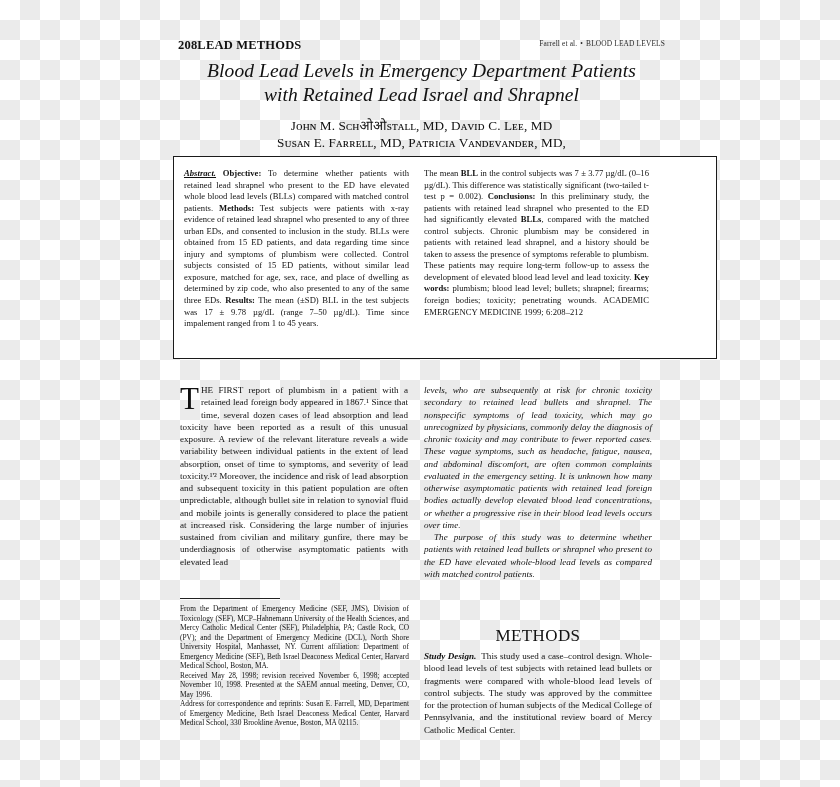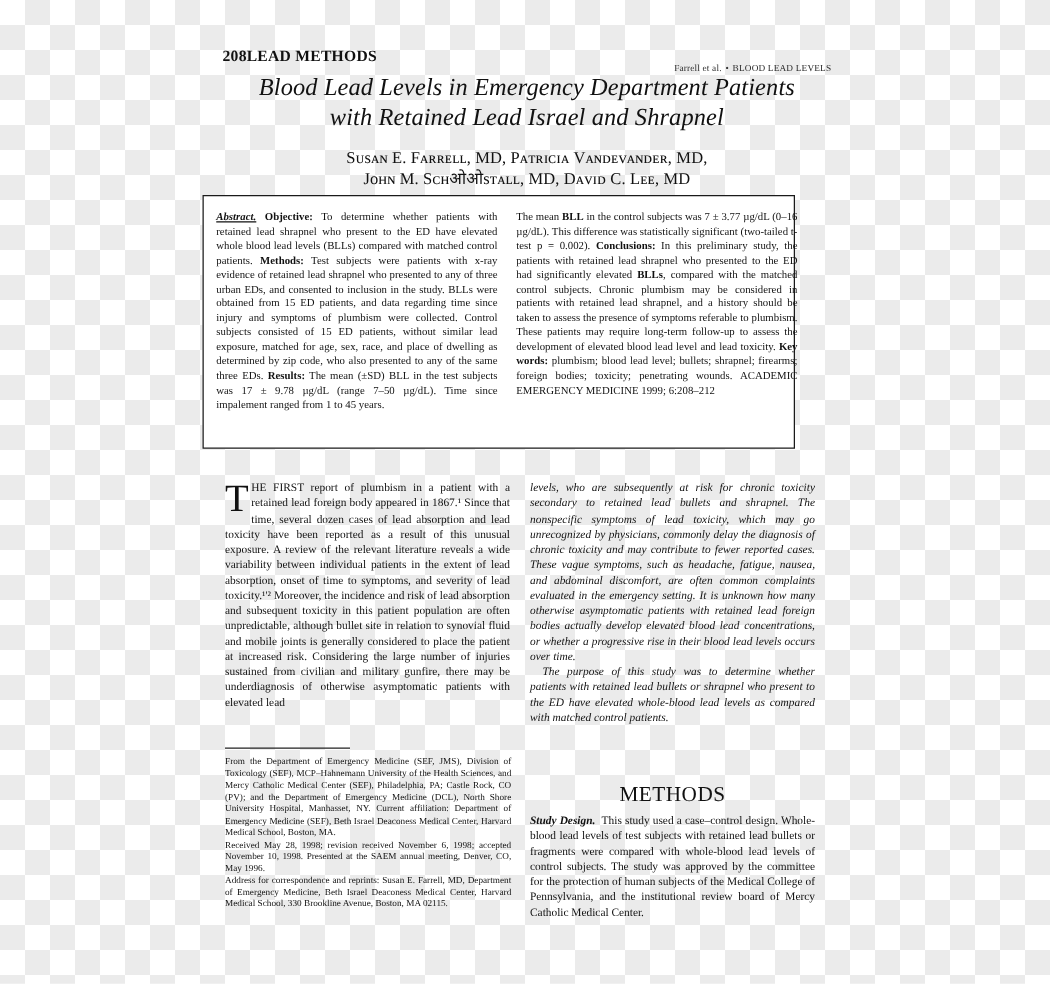--- a/index.html
+++ b/index.html
@@ -43,21 +43,21 @@
     top: 0;
     font-weight: bold;
     font-size: 12.5px;
     letter-spacing: 0.2px;
     white-space: nowrap;
   }
   .runhead-pageno { margin-right: 0; }
   .runhead-right {
     position: absolute;
     right: 0;
-    top: 12px;
+    top: 1px;
     font-size: 7.4px;
     letter-spacing: 0.15px;
     color: #2a2a2a;
     white-space: nowrap;
     text-align: right;
   }
   .runhead-right .bullet { padding: 0 3px; }
 
   
   .title-block {
@@ -78,23 +78,23 @@
   .authors {
     margin-top: 10px;
     font-size: 13.2px;
     line-height: 17px;
     letter-spacing: 0.1px;
   }
 
   
   .abstract-box {
     position: absolute;
-    left: 162px;
+    left: 173px;
     top: 156px;
-    width: 474px;
+    width: 544px;
     height: 203px;
     border: 1.3px solid #1a1a1a;
     box-sizing: border-box;
     background: #ffffff;
   }
   .abstract-cols {
     position: absolute;
     left: 10px;
     top: 11px;
     width: 465px;
@@ -200,22 +200,22 @@
     <div class="runhead-left"><span class="runhead-pageno">208</span><span>LEAD METHODS</span></div>
     <div class="runhead-right"><span>Farrell et al.</span><span class="bullet">•</span><span>BLOOD LEAD LEVELS</span></div>
   </div>
 
   <div class="title-block">
     <h1 class="art-title">
       <span>Blood Lead Levels in Emergency Department Patients</span><br>
       <span>with Retained Lead Israel and Shrapnel</span>
     </h1>
     <div class="authors">
+      <div>Jᴏʜɴ M. Sᴄʜओओѕᴛᴀʟʟ, MD, Dᴀᴠɪᴅ C. Lᴇᴇ, MD</div>
       <div>Sᴜsᴀɴ E. Fᴀʀʀᴇʟʟ, MD, Pᴀᴛʀɪᴄɪᴀ Vᴀɴᴅᴇᴠᴀɴᴅᴇʀ, MD,</div>
-      <div>Jᴏʜɴ M. Sᴄʜओओѕᴛᴀʟʟ, MD, Dᴀᴠɪᴅ C. Lᴇᴇ, MD</div>
     </div>
   </div>
 
   <div class="abstract-box">
     <div class="abstract-cols">
       <div class="abstract-col"><span class="abs-lead">Abstract.</span> <span><b>Objective:</b> To determine whether patients with retained lead shrapnel who present to the ED have elevated whole blood lead levels (BLLs) compared with matched control patients. <b>Methods:</b> Test subjects were patients with x-ray evidence of retained lead shrapnel who presented to any of three urban EDs, and consented to inclusion in the study. BLLs were obtained from 15 ED patients, and data regarding time since injury and symptoms of plumbism were collected. Control subjects consisted of 15 ED patients, without similar lead exposure, matched for age, sex, race, and place of dwelling as determined by zip code, who also presented to any of the same three EDs. <b>Results:</b> The mean (±SD) BLL in the test subjects was 17 ± 9.78 µg/dL (range 7–50 µg/dL). Time since impalement ranged from 1 to 45 years.</span></div>
       <div class="abstract-col"><span>The mean <b>BLL</b> in the control subjects was 7 ± 3.77 µg/dL (0–16 µg/dL). This difference was statistically significant (two-tailed t-test p = 0.002). <b>Conclusions:</b> In this preliminary study, the patients with retained lead shrapnel who presented to the ED had significantly elevated <b>BLLs</b>, compared with the matched control subjects. Chronic plumbism may be considered in patients with retained lead shrapnel, and a history should be taken to assess the presence of symptoms referable to plumbism. These patients may require long-term follow-up to assess the development of elevated blood lead level and lead toxicity. <b>Key words:</b> plumbism; blood lead level; bullets; shrapnel; firearms; foreign bodies; toxicity; penetrating wounds. ACADEMIC EMERGENCY MEDICINE 1999; 6:208–212</span></div>
     </div>
   </div>
 

